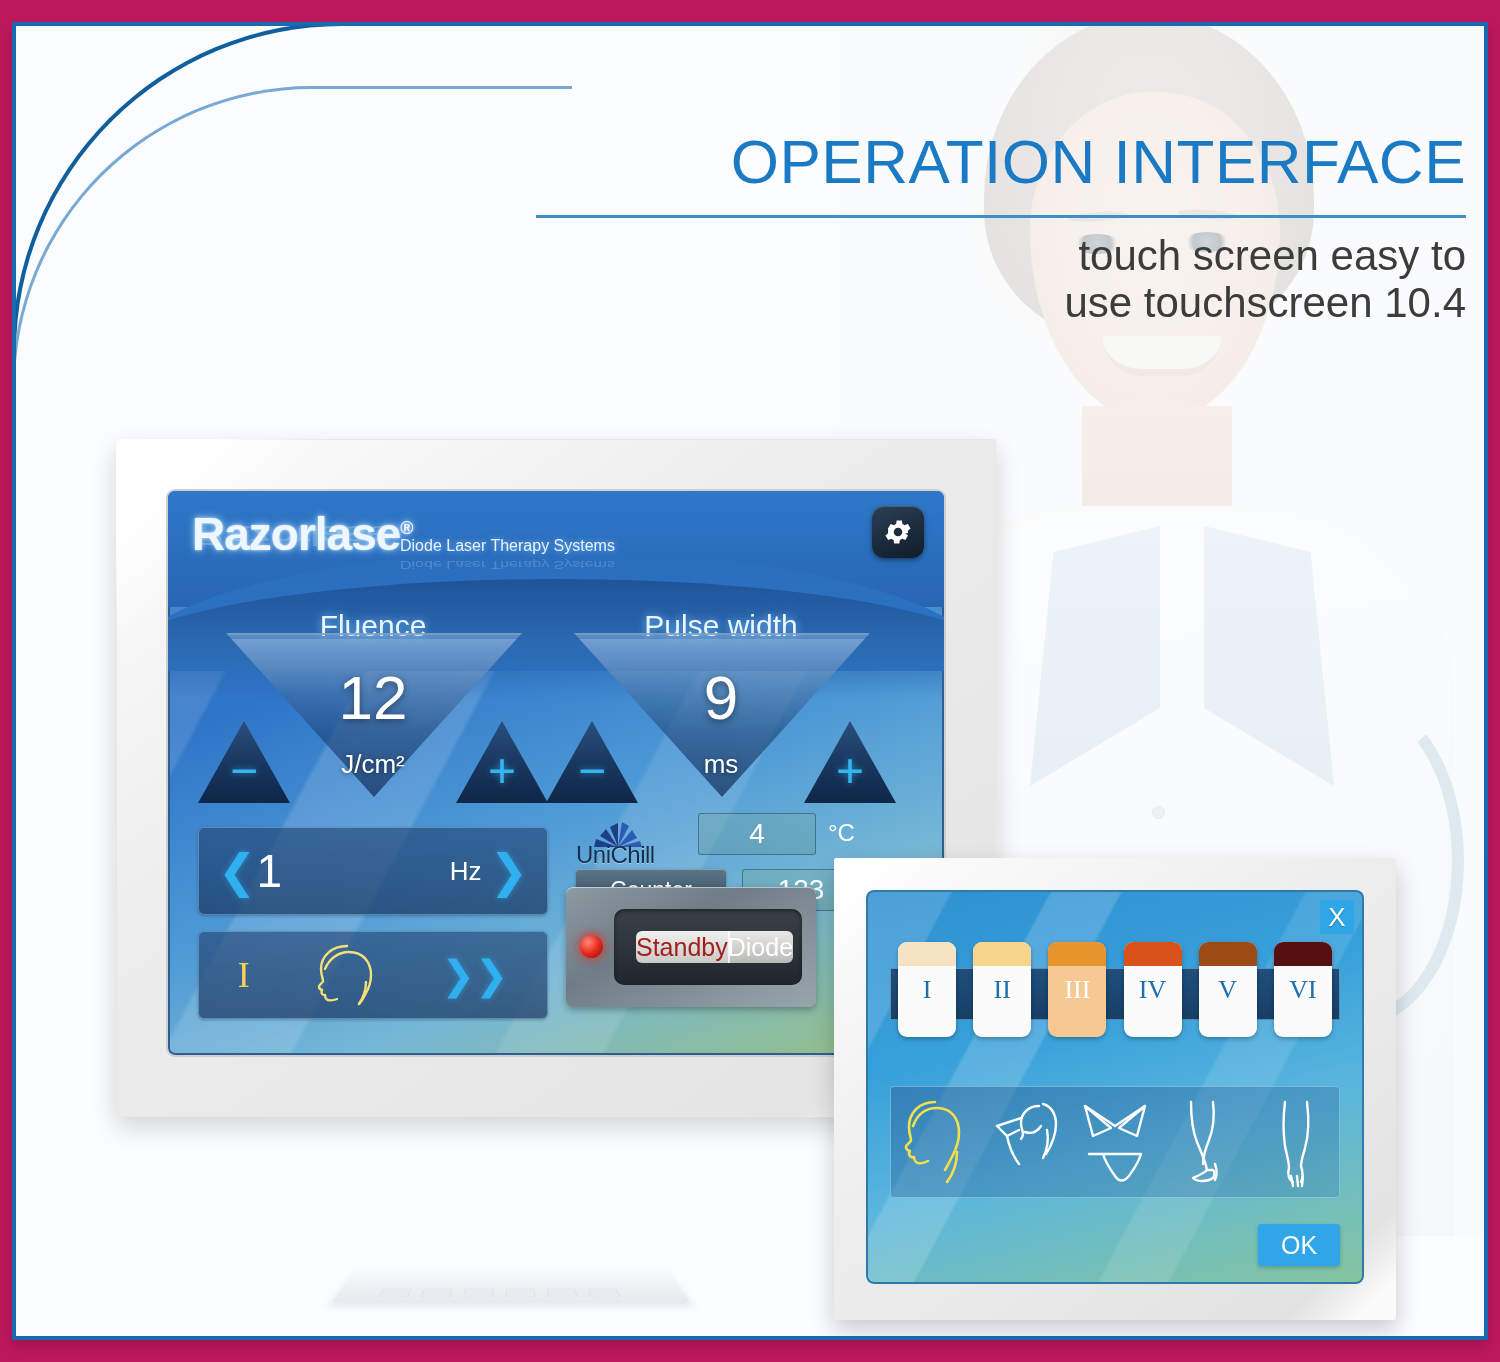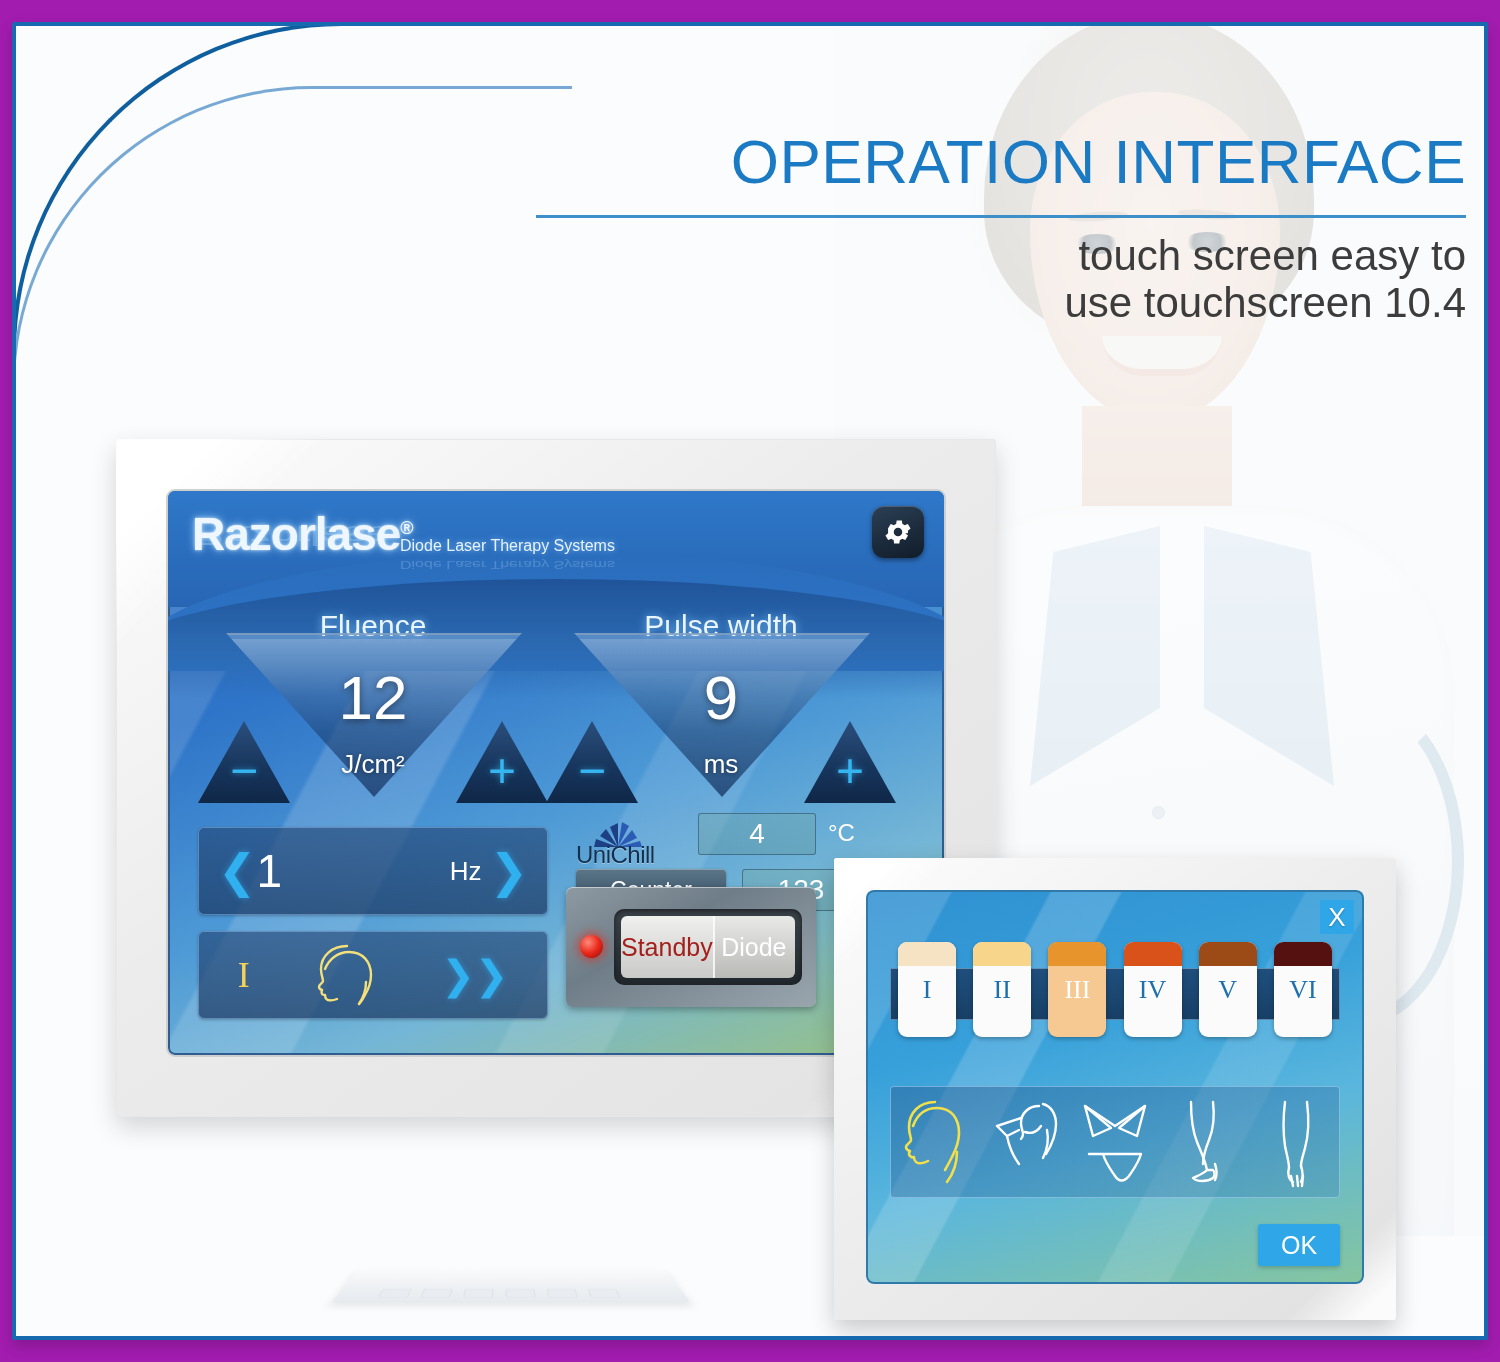--- a/index.html
+++ b/index.html
@@ -1,21 +1,21 @@
 <!DOCTYPE html>
 <html><head>
 <meta charset="utf-8">
 <style>
   * { box-sizing: border-box; margin:0; padding:0; }
   html,body { width:1500px; height:1362px; overflow:hidden; background:#ffffff;
               font-family:"Liberation Sans", sans-serif; }
 
   
   #page {
-    position:relative; width:1500px; height:1362px; background:#a21caf;
+    position:relative; width:1500px; height:1362px; background:#be185d;
   }
   .frame-outer {
     position:absolute; left:12px; top:22px; right:12px; bottom:22px;
     border:4px solid #1769b0; border-radius:2px;
     box-shadow: 0 6px 14px rgba(0,0,0,.18);
     background:#fbfcfd;
     overflow:hidden;
   }
   
   .curve-a, .curve-b {
@@ -210,21 +210,21 @@
 
   
   .sbr { position:absolute; left:398px; top:396px; width:250px; height:120px;
     border-radius:7px; background:linear-gradient(150deg,#8e9aa2 0%,#6f7d88 38%,#9aa6ae 100%);
     box-shadow: inset 0 1px 0 rgba(255,255,255,.5), 0 3px 7px rgba(0,0,0,.3); }
   .led { position:absolute; left:14px; top:48px; width:23px; height:23px; border-radius:50%;
     background: radial-gradient(circle at 35% 32%, #ff8a7a 0%, #e8291b 50%, #8e0d05 100%);
     box-shadow: 0 0 9px 3px rgba(230,40,25,.55); }
   .rocker { position:absolute; left:48px; top:22px; width:188px; height:76px;
     border-radius:10px; background:linear-gradient(180deg,#3a4249,#20272c);
-    padding:7px; display:flex; box-shadow: inset 0 2px 4px rgba(0,0,0,.5); }
+    padding:22px; display:flex; box-shadow: inset 0 2px 4px rgba(0,0,0,.5); }
   .rock-half { flex:1; display:flex; align-items:center; justify-content:center;
     font-size:25px; cursor:pointer; }
   .rock-half.standby { color:#a3201c; border-radius:6px 0 0 6px;
     background:linear-gradient(180deg,#f0f0ef,#c9c9c7); }
   .rock-half.ready { color:#ffffff; border-radius:0 6px 6px 0;
     background:linear-gradient(180deg,#e9e9e8,#b9b9b6);
     box-shadow: inset 2px 0 0 rgba(255,255,255,.8); }
 
   
   .dlg-monitor {

